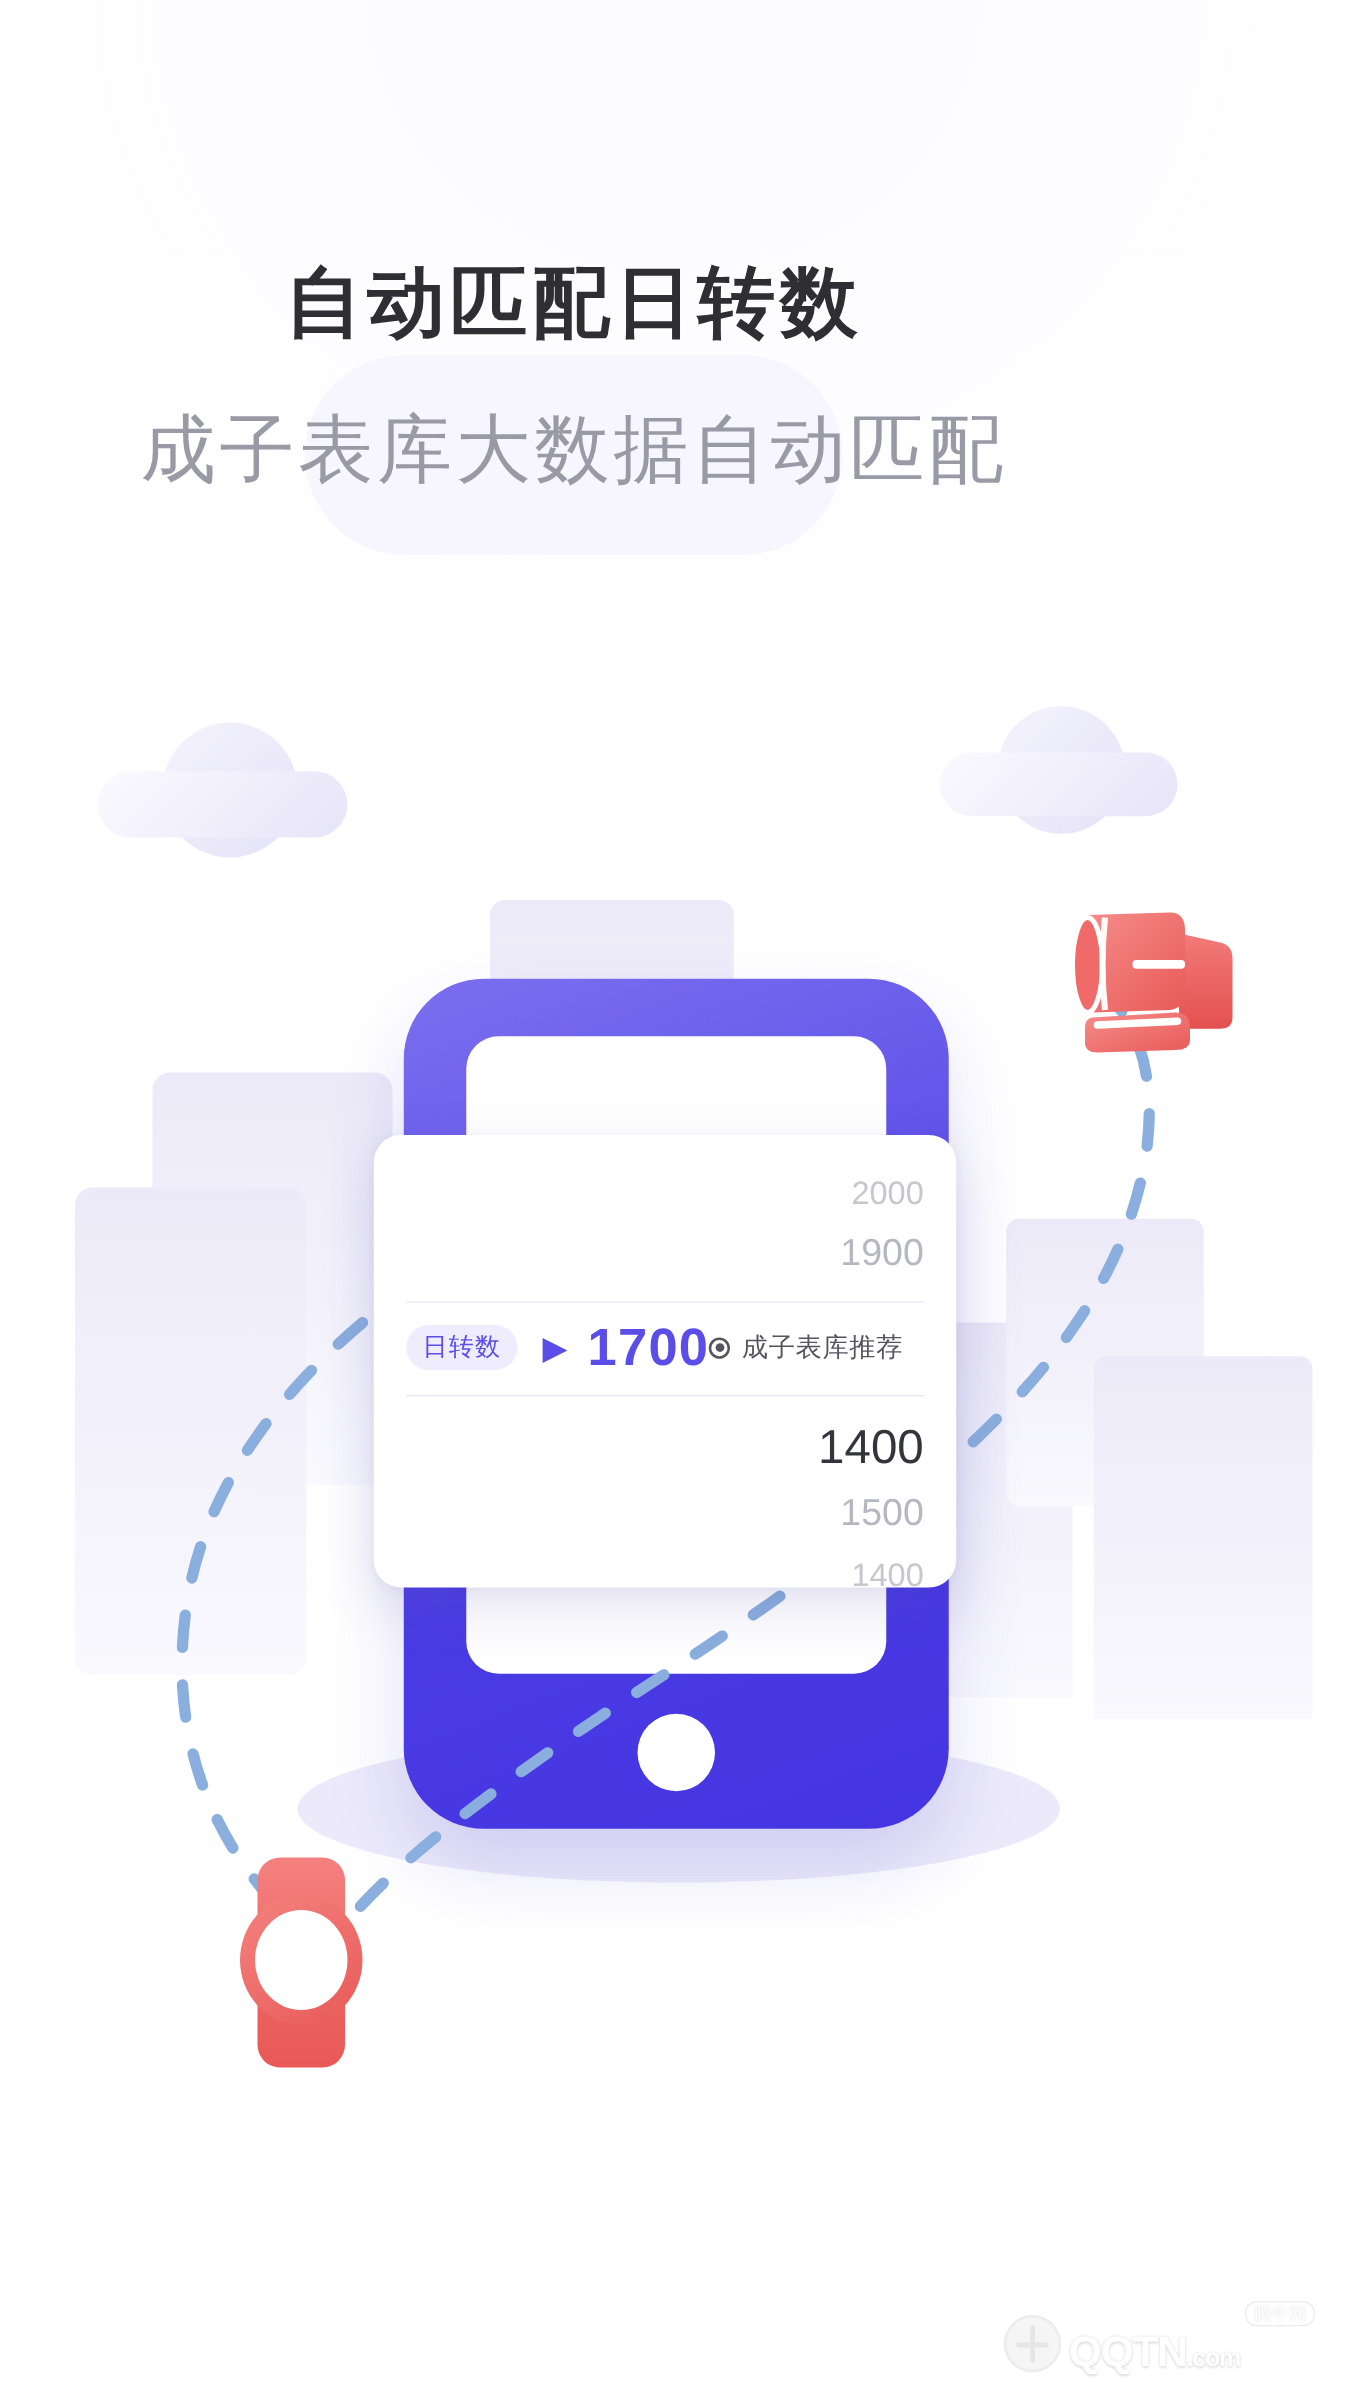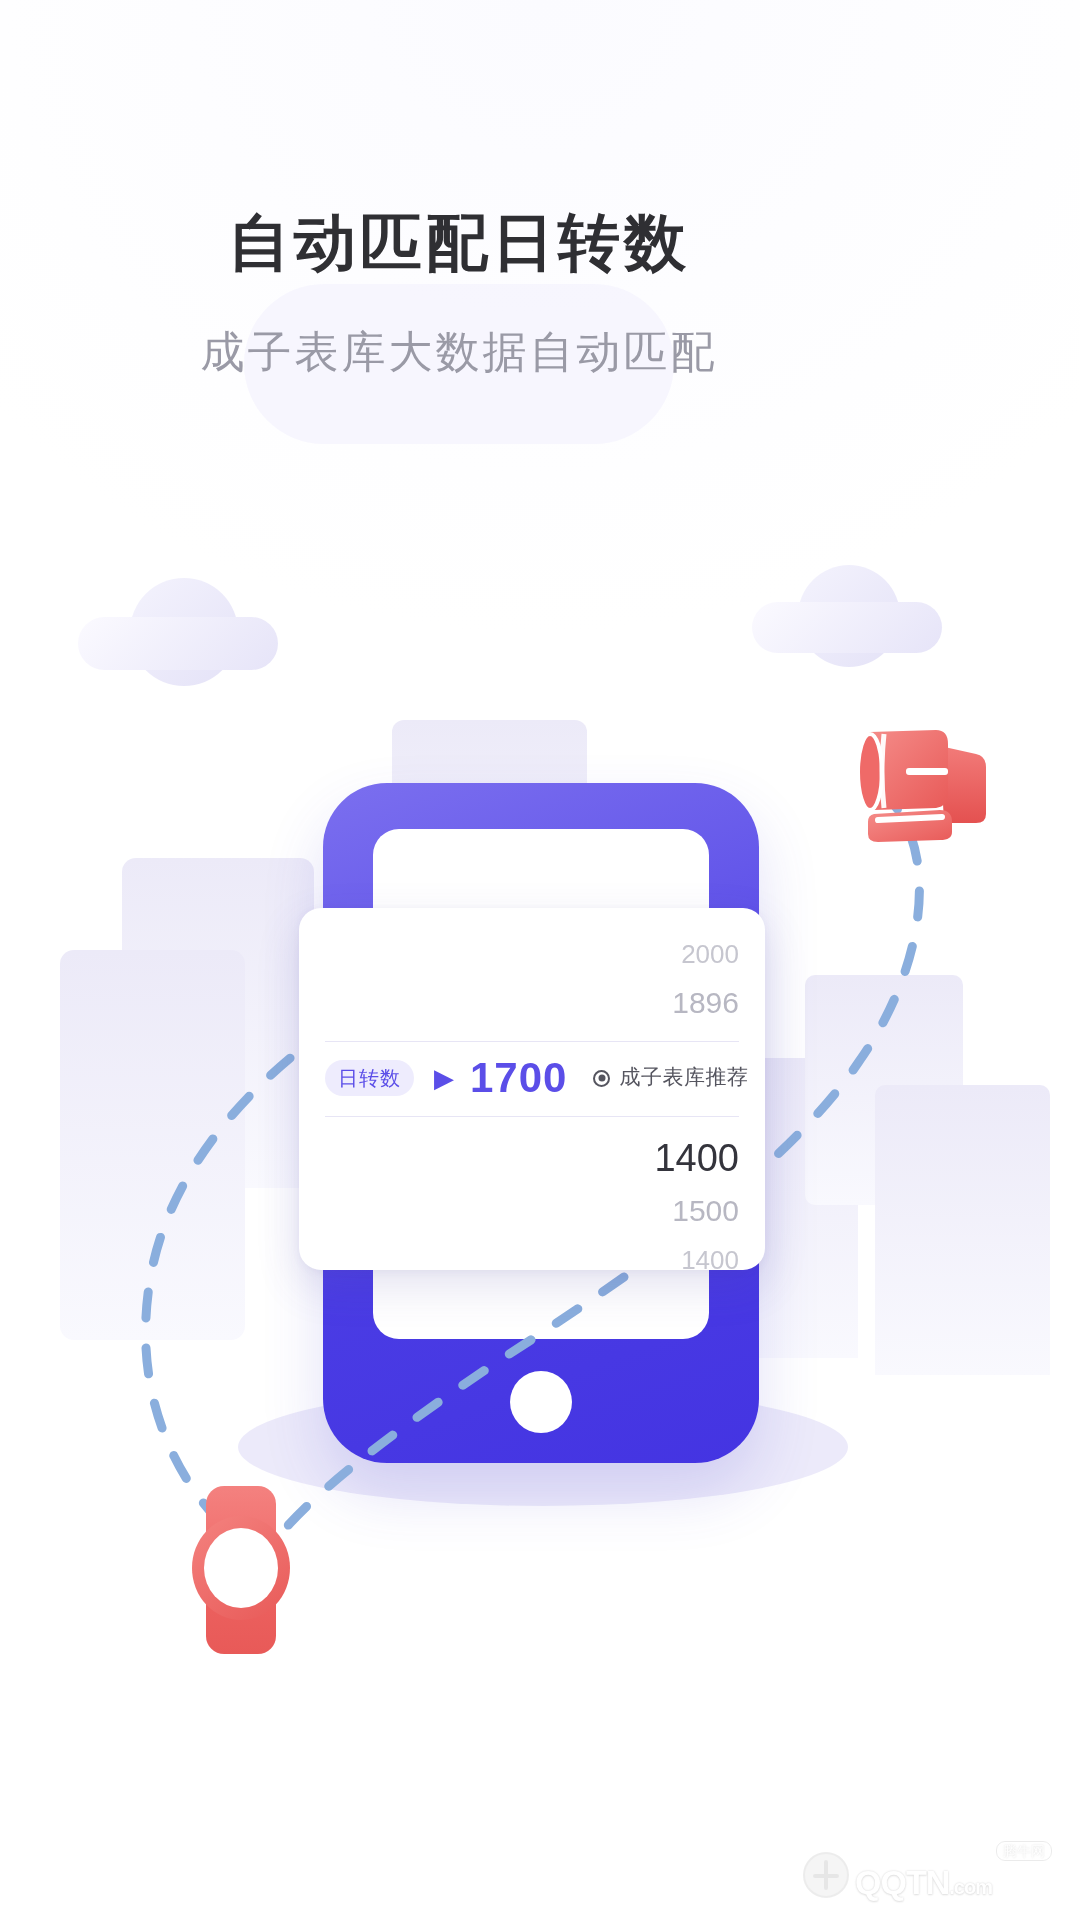--- a/index.html
+++ b/index.html
@@ -62,21 +62,21 @@
     height: 160px;
     border-radius: 80px;
     background: #f4f3fd;
     opacity: .75;
     z-index: 1;
   }
 
   .subtitle {
     position: relative;
     z-index: 2;
-    font-size: 44px;
+    font-size: 60px;
     color: #9a9aa6;
     letter-spacing: 3px;
     line-height: 1;
     margin-top: 18px;
   }
 
   
   .cloud {
     position: absolute;
     z-index: 1;
@@ -222,23 +222,21 @@
     font-size: 42px;
     font-weight: bold;
     color: #5b4ee8;
     letter-spacing: 1px;
     line-height: 1;
   }
 
   #picker-rec {
     display: flex;
     align-items: center;
-    margin-left: 26px;
     white-space: nowrap;
-    font-family: Liberation Mono, monospace;
   }
   #picker-rec-icon {
     display: inline-block;
     width: 17px;
     height: 17px;
     border-radius: 50%;
     border: 2px solid #55555f;
     position: relative;
     margin-right: 9px;
     flex: 0 0 auto;
@@ -408,21 +406,21 @@
   <svg id="dash-svg" width="1080" height="1920" viewBox="0 0 1080 1920">
     <path d="M 880 790 C 940 840 930 960 860 1060 C 790 1165 640 1270 500 1360
              C 380 1440 290 1510 262 1560" fill="none" stroke="#8aaedd" stroke-width="9" stroke-linecap="round" stroke-dasharray="26 30"></path>
     <path d="M 262 1560 C 180 1500 130 1400 150 1280 C 168 1170 250 1090 300 1050
              C 330 1025 350 1010 356 1005" fill="none" stroke="#8aaedd" stroke-width="9" stroke-linecap="round" stroke-dasharray="26 30"></path>
   </svg>
 
   <div id="picker-card">
 
     <div class="picker-row r-far">2000</div>
-    <div class="picker-row r-near">1896</div>
+    <div class="picker-row r-near">1900</div>
 
     <div class="picker-divider"></div>
 
     <div id="picker-selected">
       <span id="picker-badge">日转数</span>
       <span id="picker-arrow">▶</span>
       <span id="picker-value">1700</span>
       <span id="picker-rec">
         <span id="picker-rec-icon"></span>
         <span id="picker-rec-text">成子表库推荐</span>

